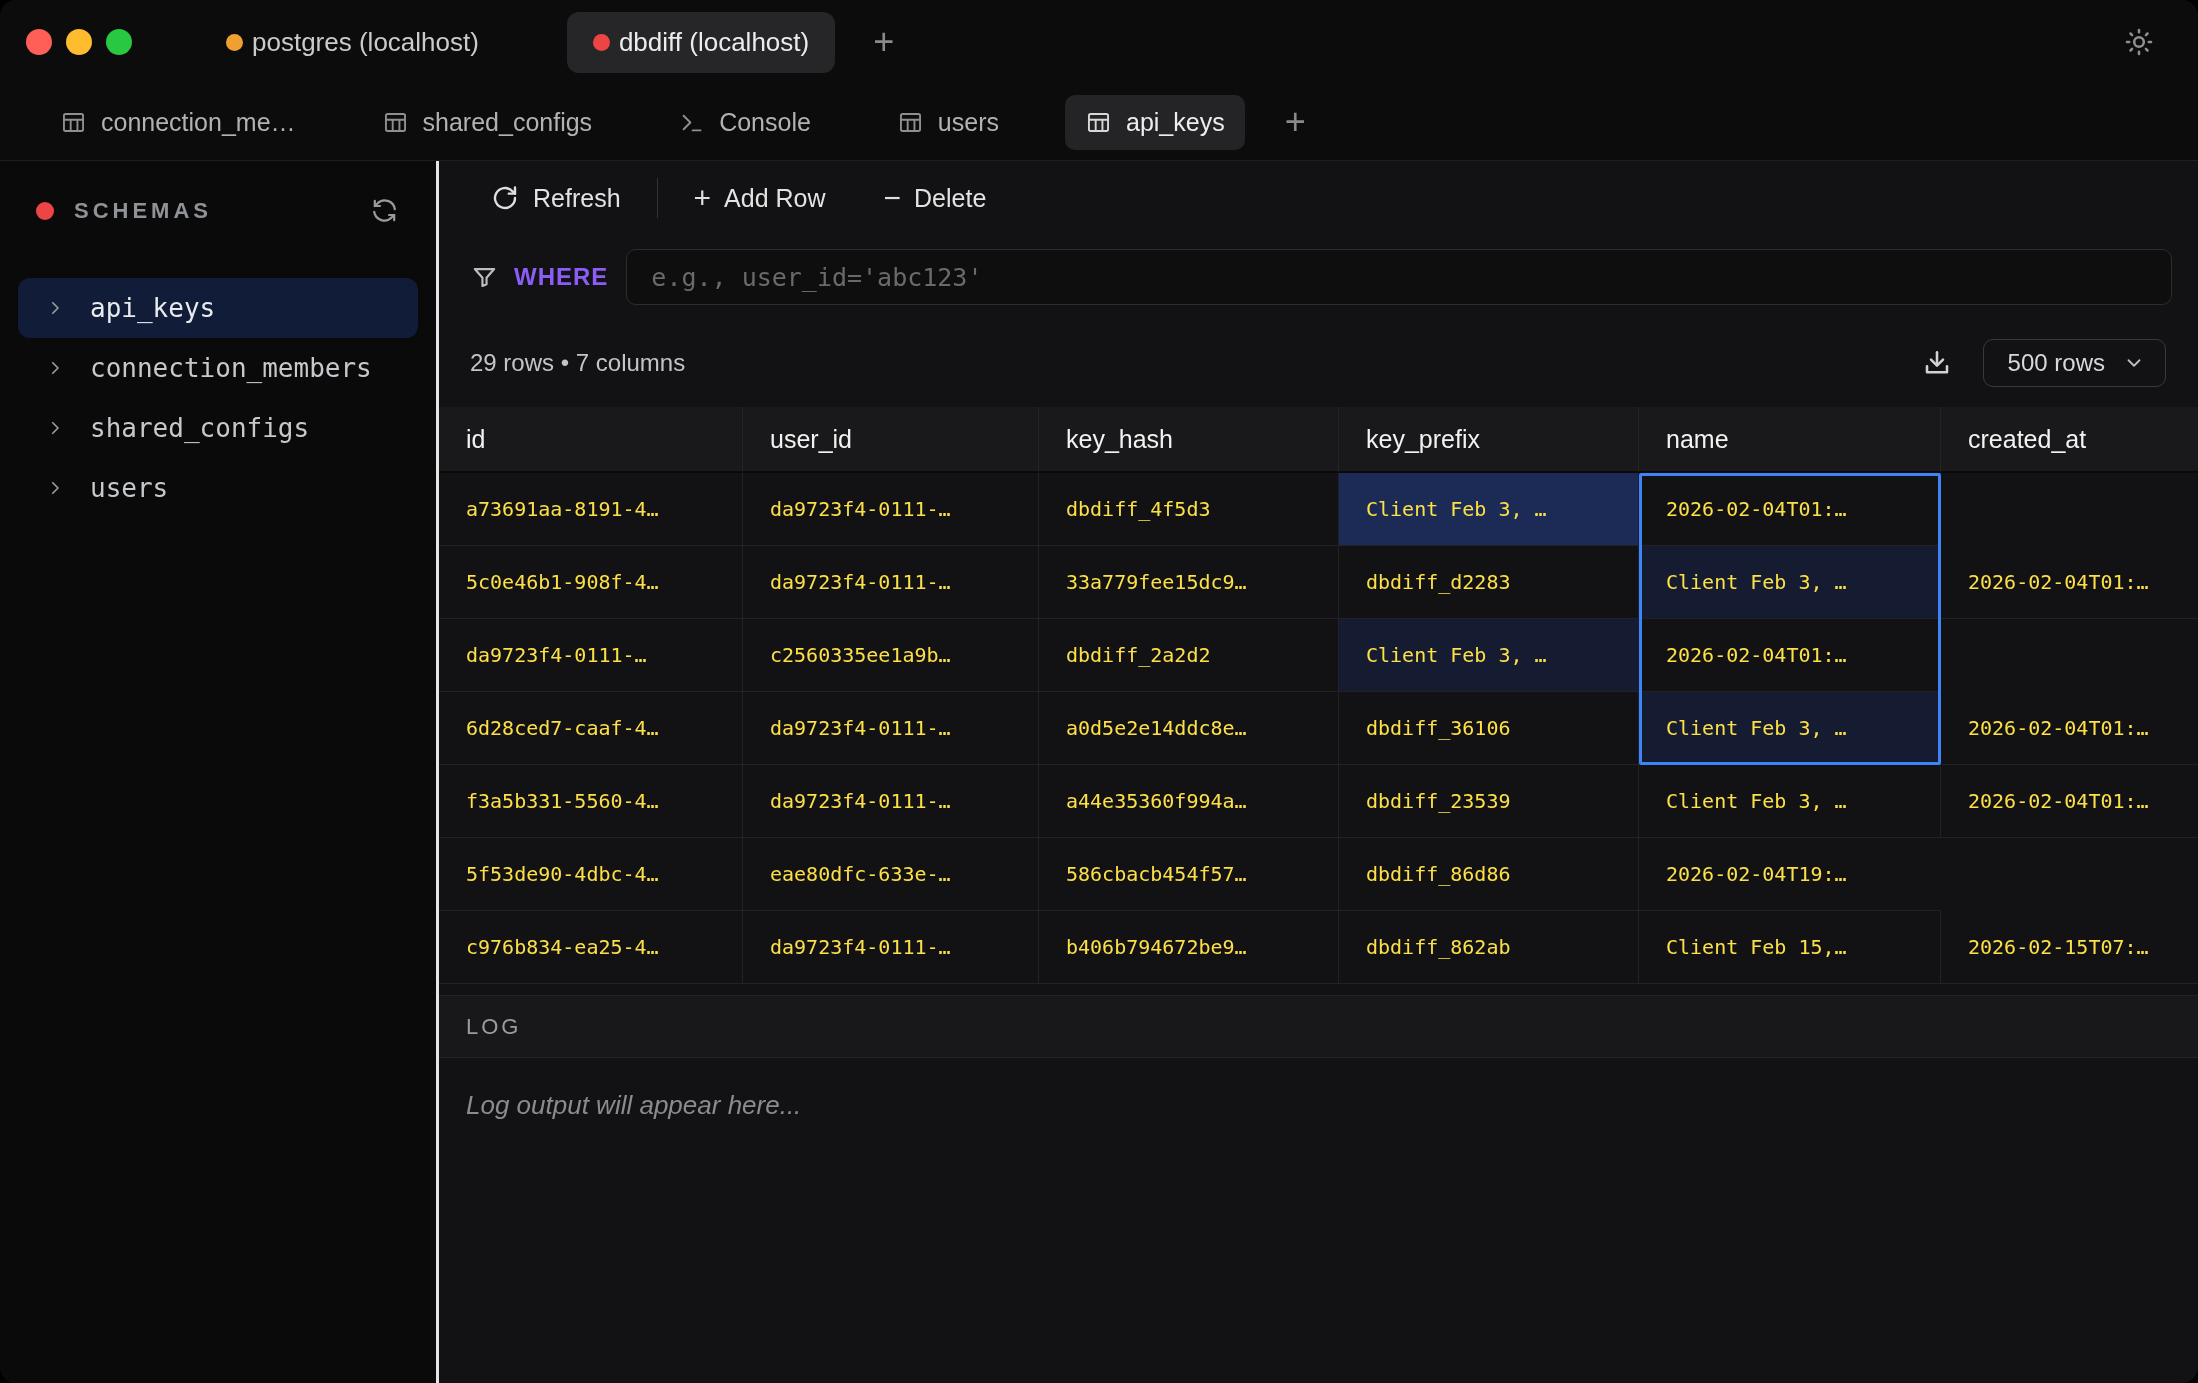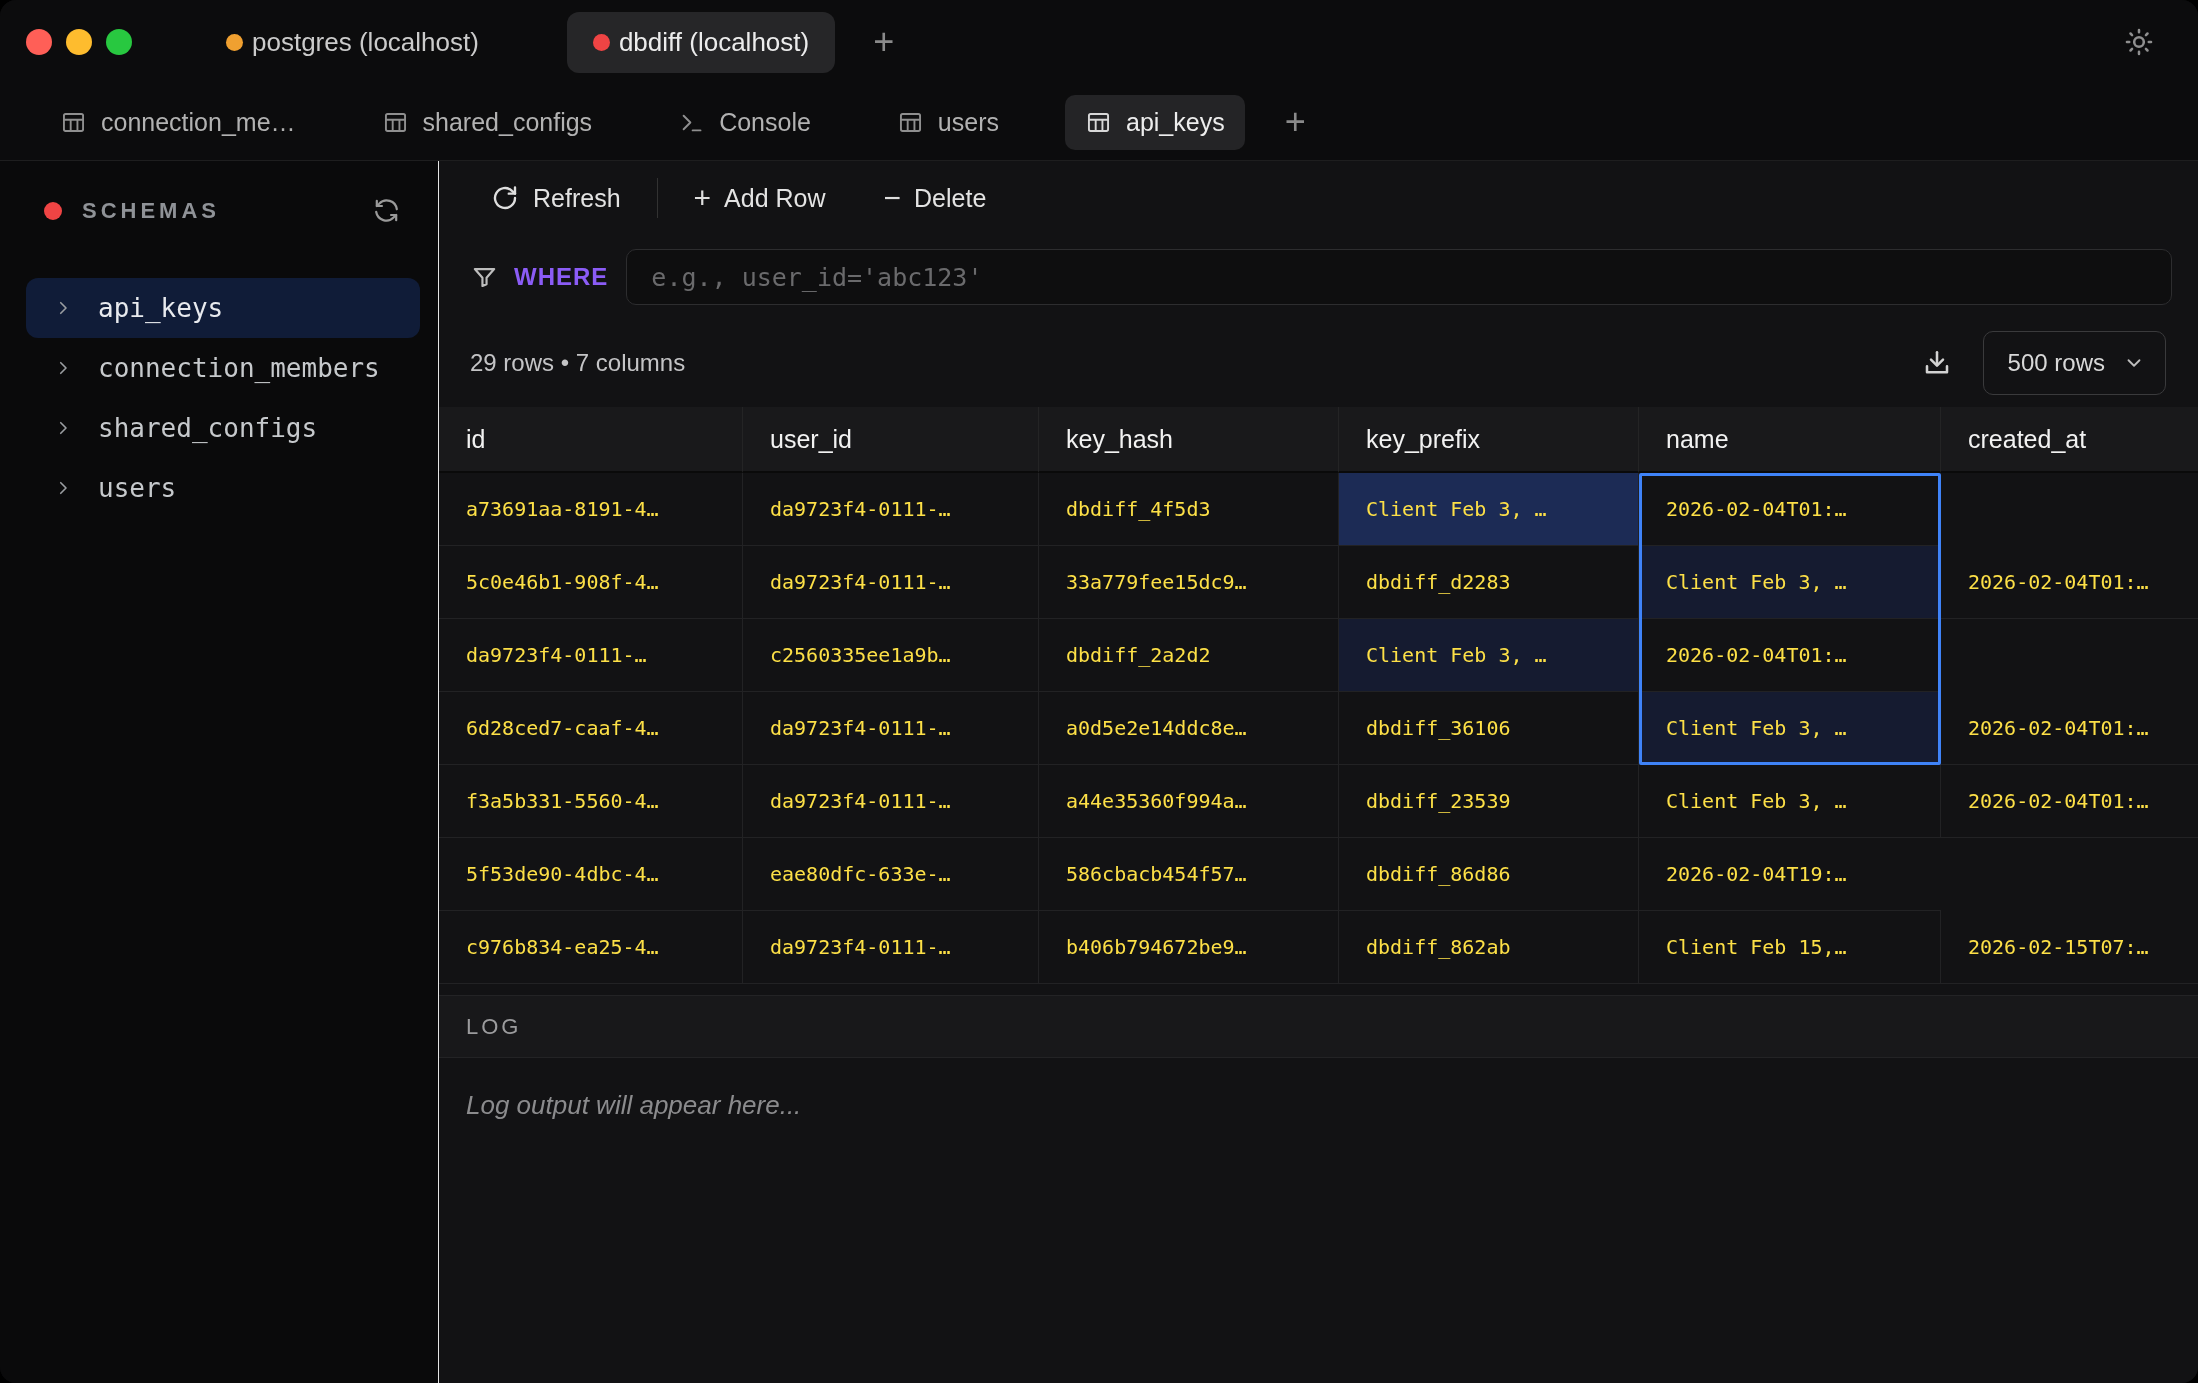--- a/index.html
+++ b/index.html
@@ -21,21 +21,21 @@
   .theme-btn{margin-left:auto;margin-right:42px;color:#8f8f8f;display:flex;}
   
   .tabbar{height:77px;display:flex;align-items:center;background:#0c0c0d;border-bottom:1px solid #1e1e1f;padding-left:40px;gap:46px;flex:0 0 auto;}
   .ttab{display:flex;align-items:center;gap:14px;font-size:25px;color:#b2b2b2;padding:13px 20px;border-radius:10px;white-space:nowrap;}
   .ttab.active{background:#242426;color:#ededed;}
   .ttab .ticon{display:flex;color:#8f8f8f;}
   .ttab.active .ticon{color:#d8d8d8;}
   .tabbar .newtab{margin-left:-6px;}
   
   .appbody{flex:1;display:flex;min-height:0;}
-  .sidebar{width:439px;flex:0 0 auto;background:#0a0a0b;border-right:1px solid #e5e5e5;display:flex;flex-direction:column;padding-left:8px;}
+  .sidebar{width:439px;flex:0 0 auto;background:#0a0a0b;border-right:3px solid #e5e5e5;display:flex;flex-direction:column;}
   .schemas-head{display:flex;align-items:center;margin:34px 36px 26px 36px;}
   .schemas-dot{width:18px;height:18px;border-radius:50%;margin-right:20px;}
   .schemas-title{font-size:22px;font-weight:bold;letter-spacing:4px;color:#8f9297;}
   .schemas-refresh{margin-left:auto;color:#9a9a9a;display:flex;}
   .schema-list{display:flex;flex-direction:column;padding:26px 0 0 0;}
   .schema-item{display:flex;align-items:center;height:60px;margin:0 18px;border-radius:12px;
     font-family:"DejaVu Sans Mono",monospace;font-size:26px;color:#c6c9cc;padding-left:28px;gap:26px;}
   .schema-item .chev{color:#9a9da1;display:flex;}
   .schema-item.selected{background:#101c38;color:#e8eaee;}
   
@@ -48,21 +48,21 @@
   .tool-gap{width:58px;}
   .filter-row{height:84px;display:flex;align-items:center;padding-left:31px;flex:0 0 auto;}
   .funnel{display:flex;color:#bdbdbd;}
   .where-label{font-size:24px;letter-spacing:1px;color:#8b5cf6;margin-left:15px;font-weight:bold;}
   .where-input{flex:1;margin-left:18px;margin-right:26px;height:56px;background:#0e0e0f;border:1px solid #2d2d2f;border-radius:10px;
     color:#dddddd;font-family:"DejaVu Sans Mono",monospace;font-size:25px;padding:0 24px;outline:none;}
   .where-input::placeholder{color:#6a6a6c;}
   .status-row{height:88px;display:flex;align-items:center;padding:0 32px 0 31px;flex:0 0 auto;}
   .row-summary{font-size:24px;color:#c4c4c6;}
   .dl-btn{margin-left:auto;margin-right:30px;color:#d2d2d2;display:flex;}
-  .limit-select{display:flex;align-items:center;gap:18px;height:64px;border:1px solid #3a3a3c;border-radius:10px;padding:0 20px 0 24px;
+  .limit-select{display:flex;align-items:center;gap:18px;height:48px;border:1px solid #3a3a3c;border-radius:10px;padding:0 20px 0 24px;
     font-size:24px;color:#d8d8d8;}
   .limit-select .chev-dn{display:flex;color:#bdbdbd;}
   
   .grid{position:relative;flex:0 0 auto;}
   .gr{display:grid;grid-template-columns:304px 296px 300px 300px 302px 1fr;}
   .th{height:66px;background:#19191b;border-bottom:2px solid #0a0a0a;border-right:1px solid #242425;
       display:flex;align-items:center;padding-left:27px;font-size:25px;font-weight:500;color:#f2f2f2;white-space:nowrap;overflow:hidden;}
   .th:last-child{border-right:none;}
   .td{height:73px;border-bottom:1px solid #222224;border-right:1px solid #222224;display:flex;align-items:center;
       padding-left:27px;font-family:"DejaVu Sans Mono",monospace;font-size:20px;color:#fde047;white-space:nowrap;overflow:hidden;}

